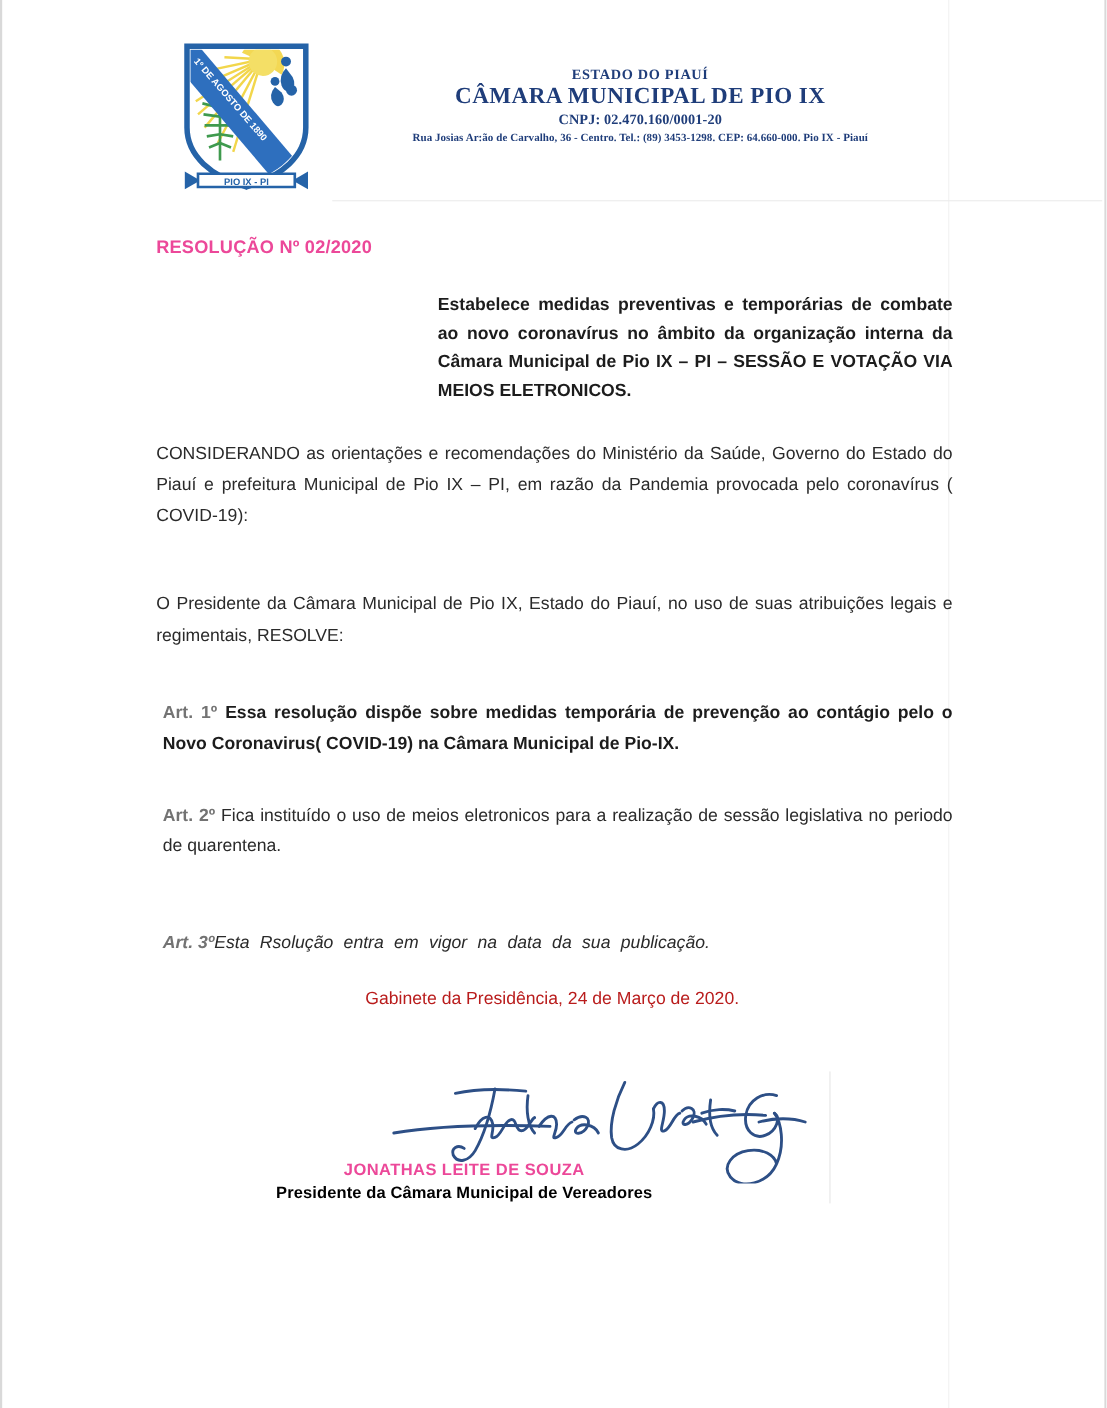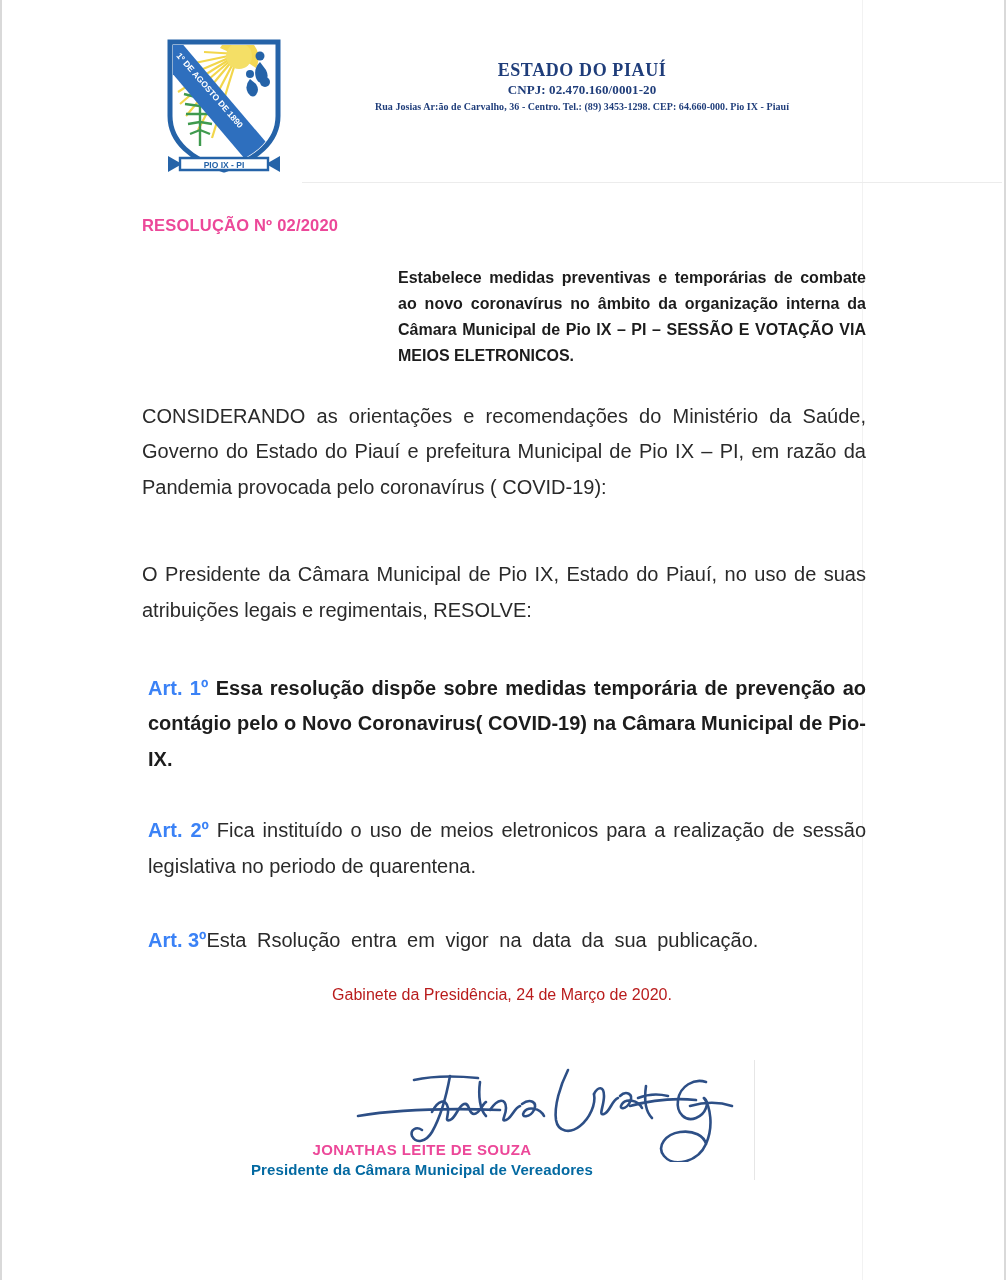--- a/index.html
+++ b/index.html
@@ -57,21 +57,21 @@
   .org-block {
     position: absolute;
     left: 160px;
     top: 26px;
     width: 560px;
     text-align: center;
     color: #1f3d7a;
     font-family: "Liberation Serif", serif;
   }
   .org-line1 {
-    font-size: 18px;
+    font-size: 13px;
     font-weight: bold;
     letter-spacing: 0.6px;
     line-height: 1.18;
   }
   .org-line2 {
     font-size: 21px;
     font-weight: bold;
     letter-spacing: 0.4px;
     line-height: 1.18;
   }
@@ -113,43 +113,43 @@
     font-size: 16px;
     font-weight: bold;
     line-height: 1.62;
     text-align: justify;
     text-align-last: left;
     color: #1c1c1c;
   }
 
   .para {
     margin-top: 26px;
-    font-size: 20px;
+    font-size: 16px;
     line-height: 1.78;
     text-align: justify;
     text-align-last: left;
     color: #2a2a2a;
   }
   .para.bold {
     font-weight: bold;
     color: #1c1c1c;
   }
   .para .lead {
     font-weight: bold;
-    color: #3b82f6;
+    color: #737373;
   }
   .para.indent {
     padding-left: 6px;
   }
 
   .p-considerando { margin-top: 30px; }
   .p-presidente   { margin-top: 52px; }
   .p-art1         { margin-top: 42px; }
   .p-art2         { margin-top: 36px; }
-  .p-art3         { margin-top: 38px; text-align: justify; }
+  .p-art3         { margin-top: 59px; text-align: justify; font-style: italic; }
   .p-art3 .stretched {
     display: inline-block;
     word-spacing: 5px;
   }
 
   .date-line {
     margin-top: 28px;
     font-size: 16px;
     color: #b91c1c;
     text-align: center;
@@ -188,21 +188,21 @@
     font-size: 15px;
     font-weight: bold;
     letter-spacing: 0.4px;
     color: #ec4899;
     line-height: 1.35;
   }
   .sig-role {
     font-size: 15px;
     font-weight: bold;
     letter-spacing: 0.1px;
-    color: #0369a1;
+    color: #000000;
     line-height: 1.35;
     text-align: center;
   }
 </style>
 </head>
 <body>
 
 <div class="page">
   <div class="scan-edge-right"></div>
 
@@ -257,20 +257,21 @@
             <path d="M8 122 L22 130 L8 138 Z" fill="#2563a8"></path>
             <path d="M120 122 L106 130 L120 138 Z" fill="#2563a8"></path>
             <path d="M20 124 H108 V136 H20 Z" fill="#ffffff" stroke="#2563a8" stroke-width="2.4"></path>
             <text x="64" y="134" fill="#2563a8" font-size="8.5" text-anchor="middle" font-family="Liberation Sans, sans-serif" font-weight="bold">PIO IX - PI</text>
           </g>
         </svg>
       </div>
 
       <div class="org-block">
         <div class="org-line1">ESTADO DO PIAUÍ</div>
+        <div class="org-line2">CÂMARA MUNICIPAL DE PIO IX</div>
         <div class="org-cnpj">CNPJ: 02.470.160/0001-20</div>
         <div class="org-address">Rua Josias Ar:ão de Carvalho, 36 - Centro. Tel.: (89) 3453-1298. CEP: 64.660-000. Pio IX - Piauí</div>
       </div>
 
       <div class="letterhead-rule"></div>
     </div>
 
     <div class="doc-title">RESOLUÇÃO Nº 02/2020</div>
 
     <div class="ementa">Estabelece medidas preventivas e temporárias de combate ao novo coronavírus no âmbito da organização interna da Câmara Municipal de Pio IX – PI – SESSÃO E VOTAÇÃO VIA MEIOS ELETRONICOS.</div>

